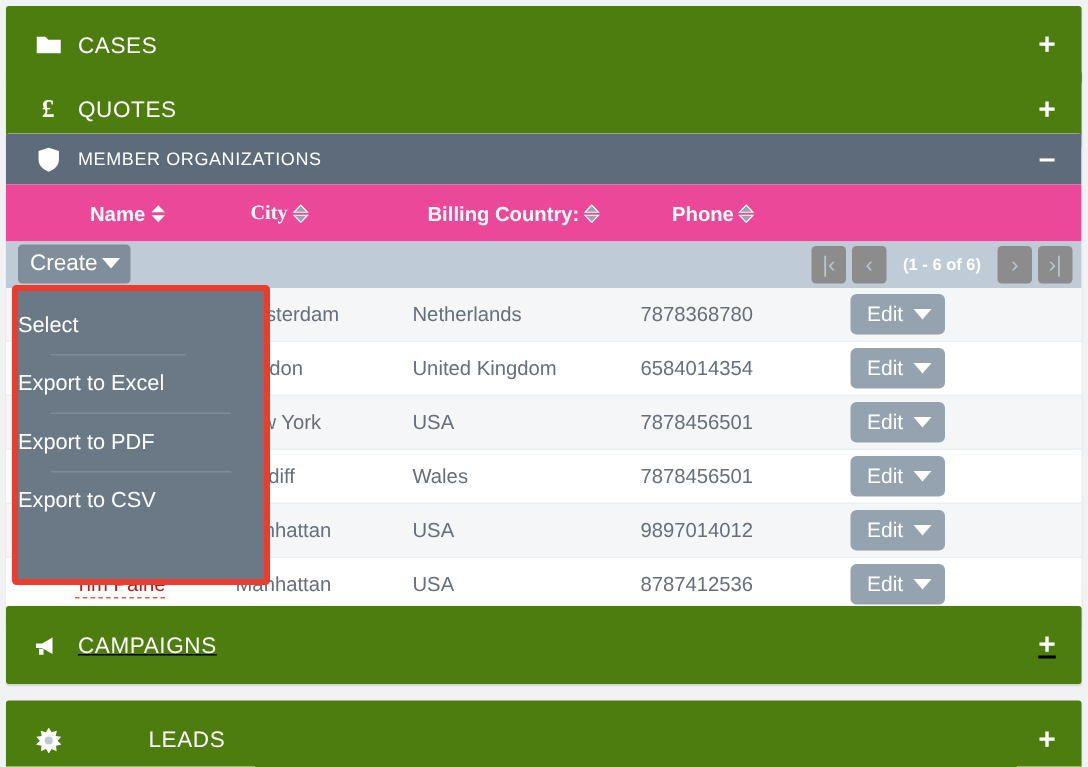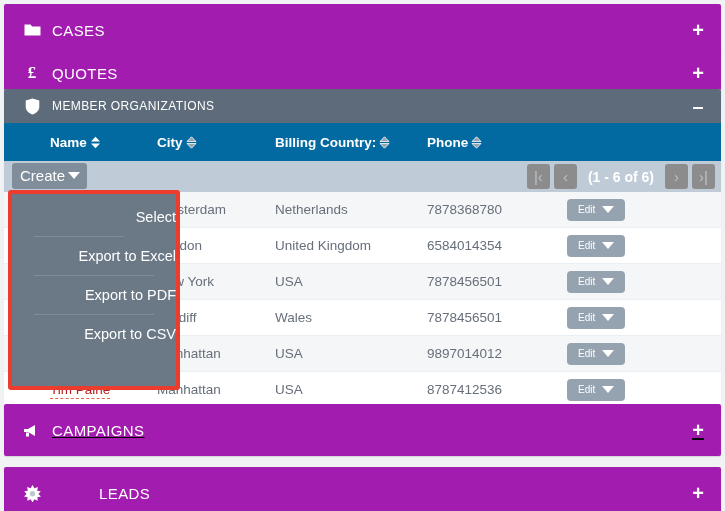--- a/index.html
+++ b/index.html
@@ -8,21 +8,21 @@
     background: #eef0f1;
     font-family: "Liberation Sans", sans-serif;
     overflow: hidden;
   }
   .page { position: relative; width: 725px; height: 511px; background: #f1f2f3; }
 
   
   .panel-bar {
     position: absolute; left: 4px; right: 4px;
     height: 52px;
-    background: #a21caf;
+    background: #4d7c0f;
     display: flex; align-items: center;
     padding: 0 14px 0 18px;
     border-radius: 2px;
     box-shadow: 0 1px 1px rgba(0,0,0,.12);
   }
   .panel-bar .p-icon {
     width: 20px; height: 18px; margin-right: 10px;
     display: flex; align-items: center; justify-content: center;
     color: #ffffff;
   }
@@ -52,33 +52,33 @@
     height: 34px; background: #5d6b7a;
     display: flex; align-items: center;
     padding: 0 14px 0 18px;
   }
   .panel-open-head .p-title { color:#fff; font-size:12px; letter-spacing:.4px; flex:1; white-space:nowrap;}
   .panel-open-head .p-icon { width:20px;height:18px;margin-right:10px;display:flex;align-items:center;justify-content:center;color:#fff;}
   .panel-open-head .p-toggle { color:#fff; font-size:20px; font-weight:700; line-height:1; width:18px; text-align:center; }
 
   
   .tbl-head {
-    height: 38px; background: #0369a1;
+    height: 38px; background: #ec4899;
     display: flex; align-items: center;
-    padding-left: 6px;
+    padding-left: 16px;
   }
   .th {
     color: #ffffff; font-size: 13.5px; font-weight: bold;
     display: flex; align-items: center; gap: 3px;
     white-space: nowrap;
   }
   .th-name    { width: 147px; padding-left: 40px; }
-  .th-city    { width: 118px; }
+  .th-city    { width: 118px; font-family: Liberation Serif, serif; }
   .th-country { width: 152px; }
-  .th-phone   { width: 140px; }
+  .th-phone   { width: 140px; margin-left: 11px; }
   .sort-ico { display:inline-block; width:11px; height:13px; }
 
   
   .tbl-toolbar {
     height: 31px; background: #bfcbd6;
     display: flex; align-items: center;
     position: relative; padding: 0 6px 0 8px;
   }
   .create-btn {
     background: #808d9b; color: #fff;
@@ -91,42 +91,42 @@
     border-left: 6px solid transparent; border-right: 6px solid transparent;
     border-top: 7px solid #ffffff;
   }
   .pager { margin-left: auto; display: flex; align-items: center; gap: 4px; }
   .pg-btn {
     width: 23px; height: 25px; background: #8c8c8c;
     border-radius: 3px; color: #b9c3cd;
     display: flex; align-items: center; justify-content: center;
     font-size: 15px; cursor: pointer; font-family: "Liberation Sans", sans-serif;
   }
-  .pg-count { color:#ffffff; font-size:14px; font-weight:bold; padding: 0 7px; white-space:nowrap;}
+  .pg-count { color:#ffffff; font-size:11px; font-weight:bold; padding: 0 7px; white-space:nowrap;}
 
   
   .tbl-body { background:#fff; }
   .row {
     height: 36px; display: flex; align-items: center;
     padding-left: 6px; background: #ffffff;
     border-bottom: 1px solid #eceff1;
   }
   .row.alt { background: #f5f6f7; }
   .cell { font-size: 13.5px; color: #666f7a; white-space: nowrap; }
   .c-name    { width: 147px; padding-left: 40px; }
   .c-city    { width: 118px; }
   .c-country { width: 152px; }
   .c-phone   { width: 140px; }
   .c-action  { flex: 1; display:flex; }
   .name-link {
     color: #b91c1c; text-decoration: none;
     border-bottom: 1px dashed #e5604a; padding-bottom: 1px;
   }
   .edit-btn {
-    background: #95a3b0; color: #ffffff; font-size: 10px;
+    background: #95a3b0; color: #ffffff; font-size: 14px;
     border-radius: 4px; padding: 5px 9px 6px 11px;
     display: inline-flex; align-items: center; gap: 7px; cursor: pointer;
     min-width: 58px;
   }
   .edit-caret {
     width:0;height:0;border-left:6px solid transparent;border-right:6px solid transparent;
     border-top:7px solid #ffffff;
   }
 
   
@@ -136,21 +136,21 @@
     border: 4px solid #ec3c2d; border-radius: 3px;
     z-index: 20; background: transparent;
   }
   .dropdown {
     position:absolute; inset:0;
     background: #6b7886;
     padding: 6px 0 0 0;
   }
   .dd-item {
     color: #ffffff; font-size: 14.5px;
-    padding: 9px 0 9px 0; text-align: right;
+    padding: 9px 0 9px 0; text-align: left;
     cursor: pointer;
   }
   .dd-sep-s { height:1px; background:#7f8b97; margin: 2px 22px 2px 22px; width: 90px; margin-left: 22px; }
   .dd-sep   { height:1px; background:#7f8b97; margin: 2px 22px; }
 </style>
 </head>
 <body>
 
 <div class="page">
 

